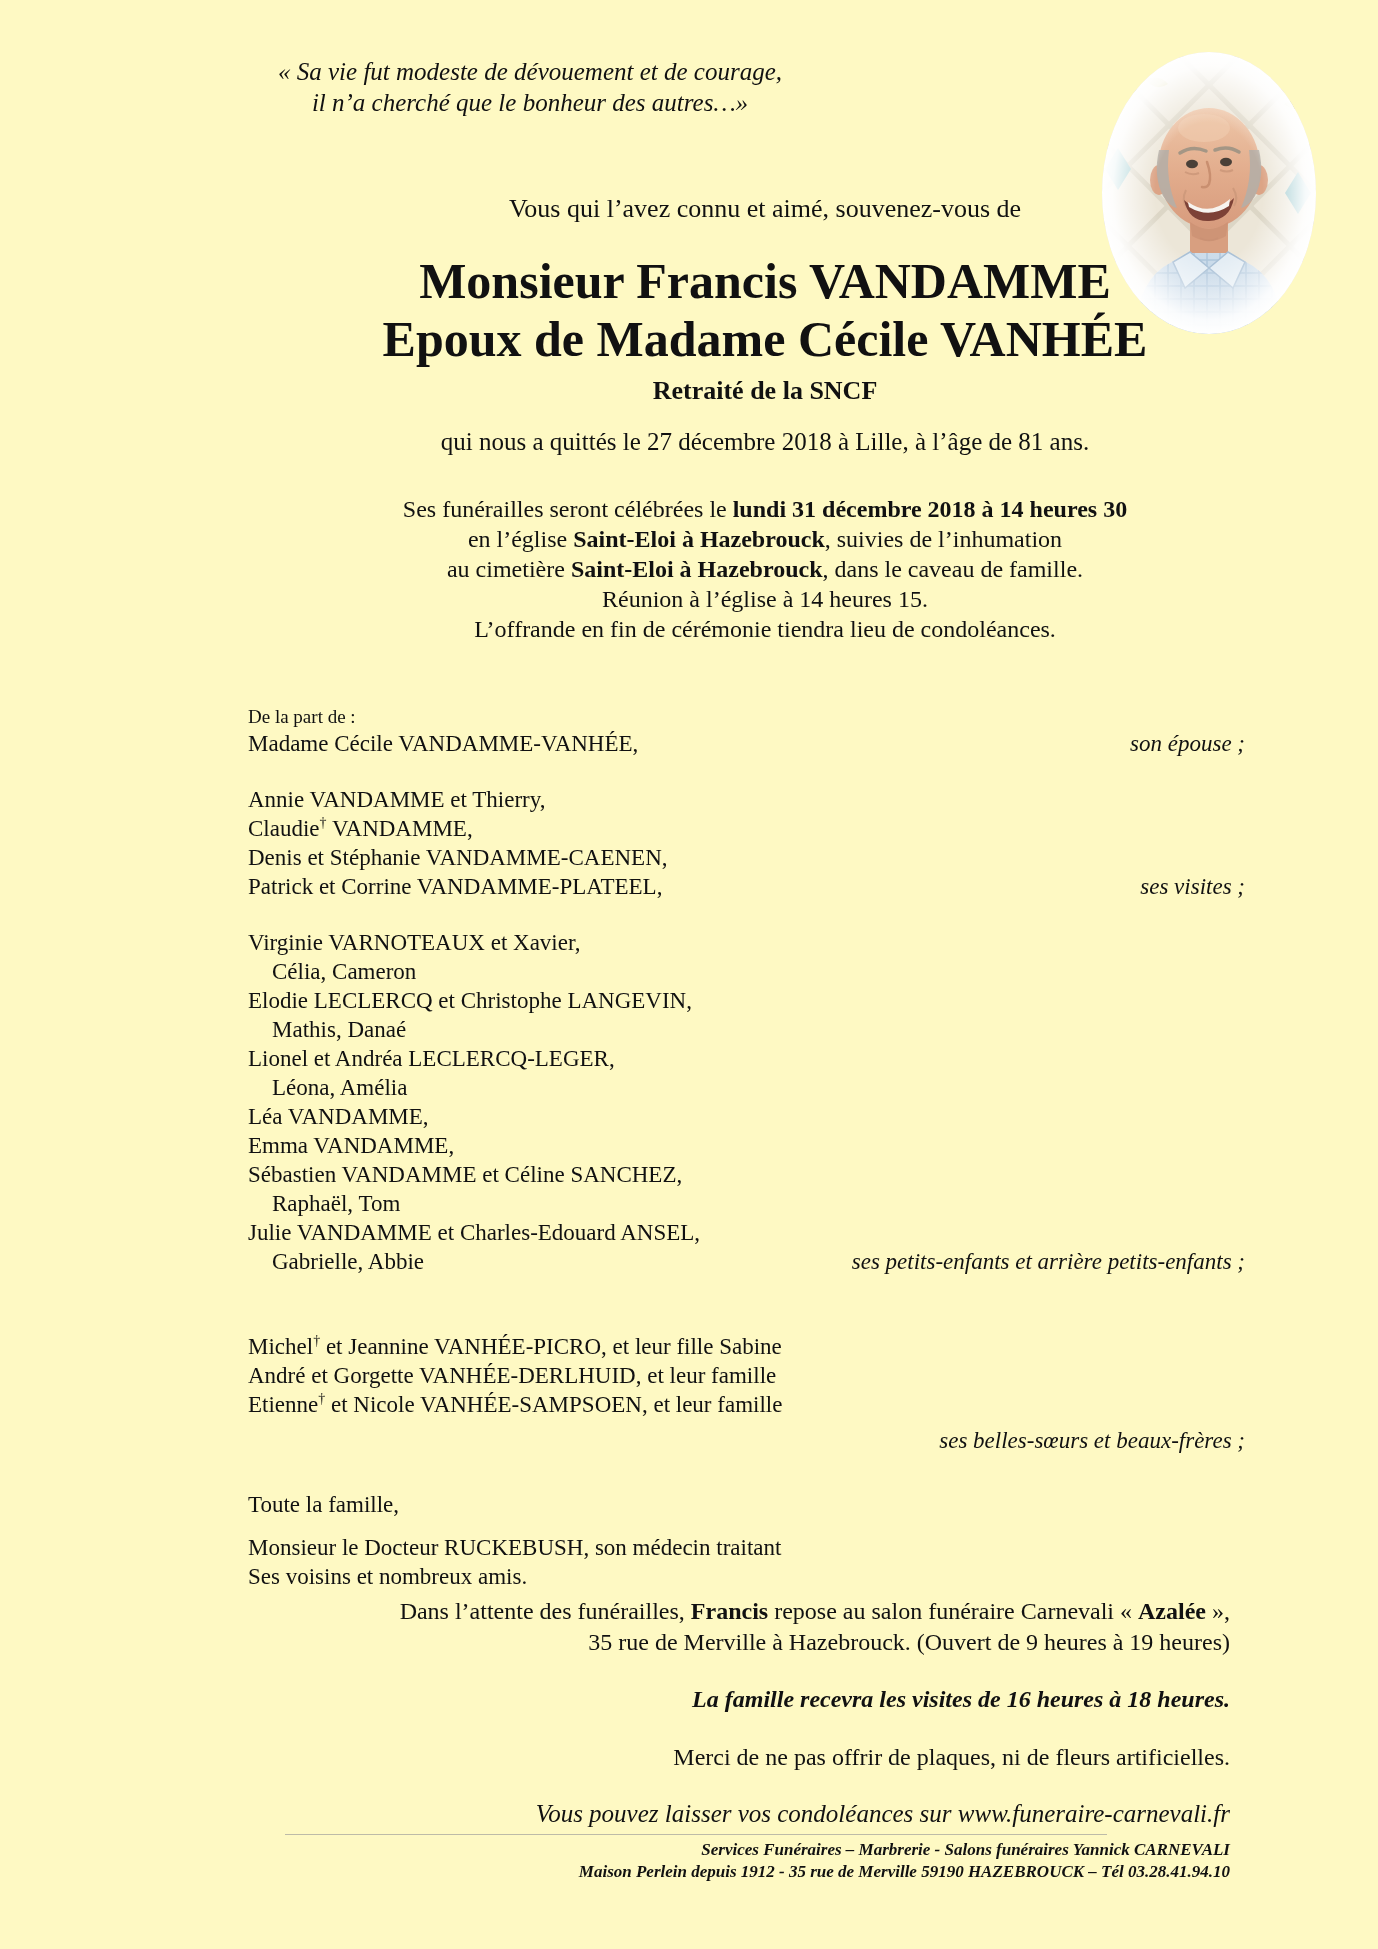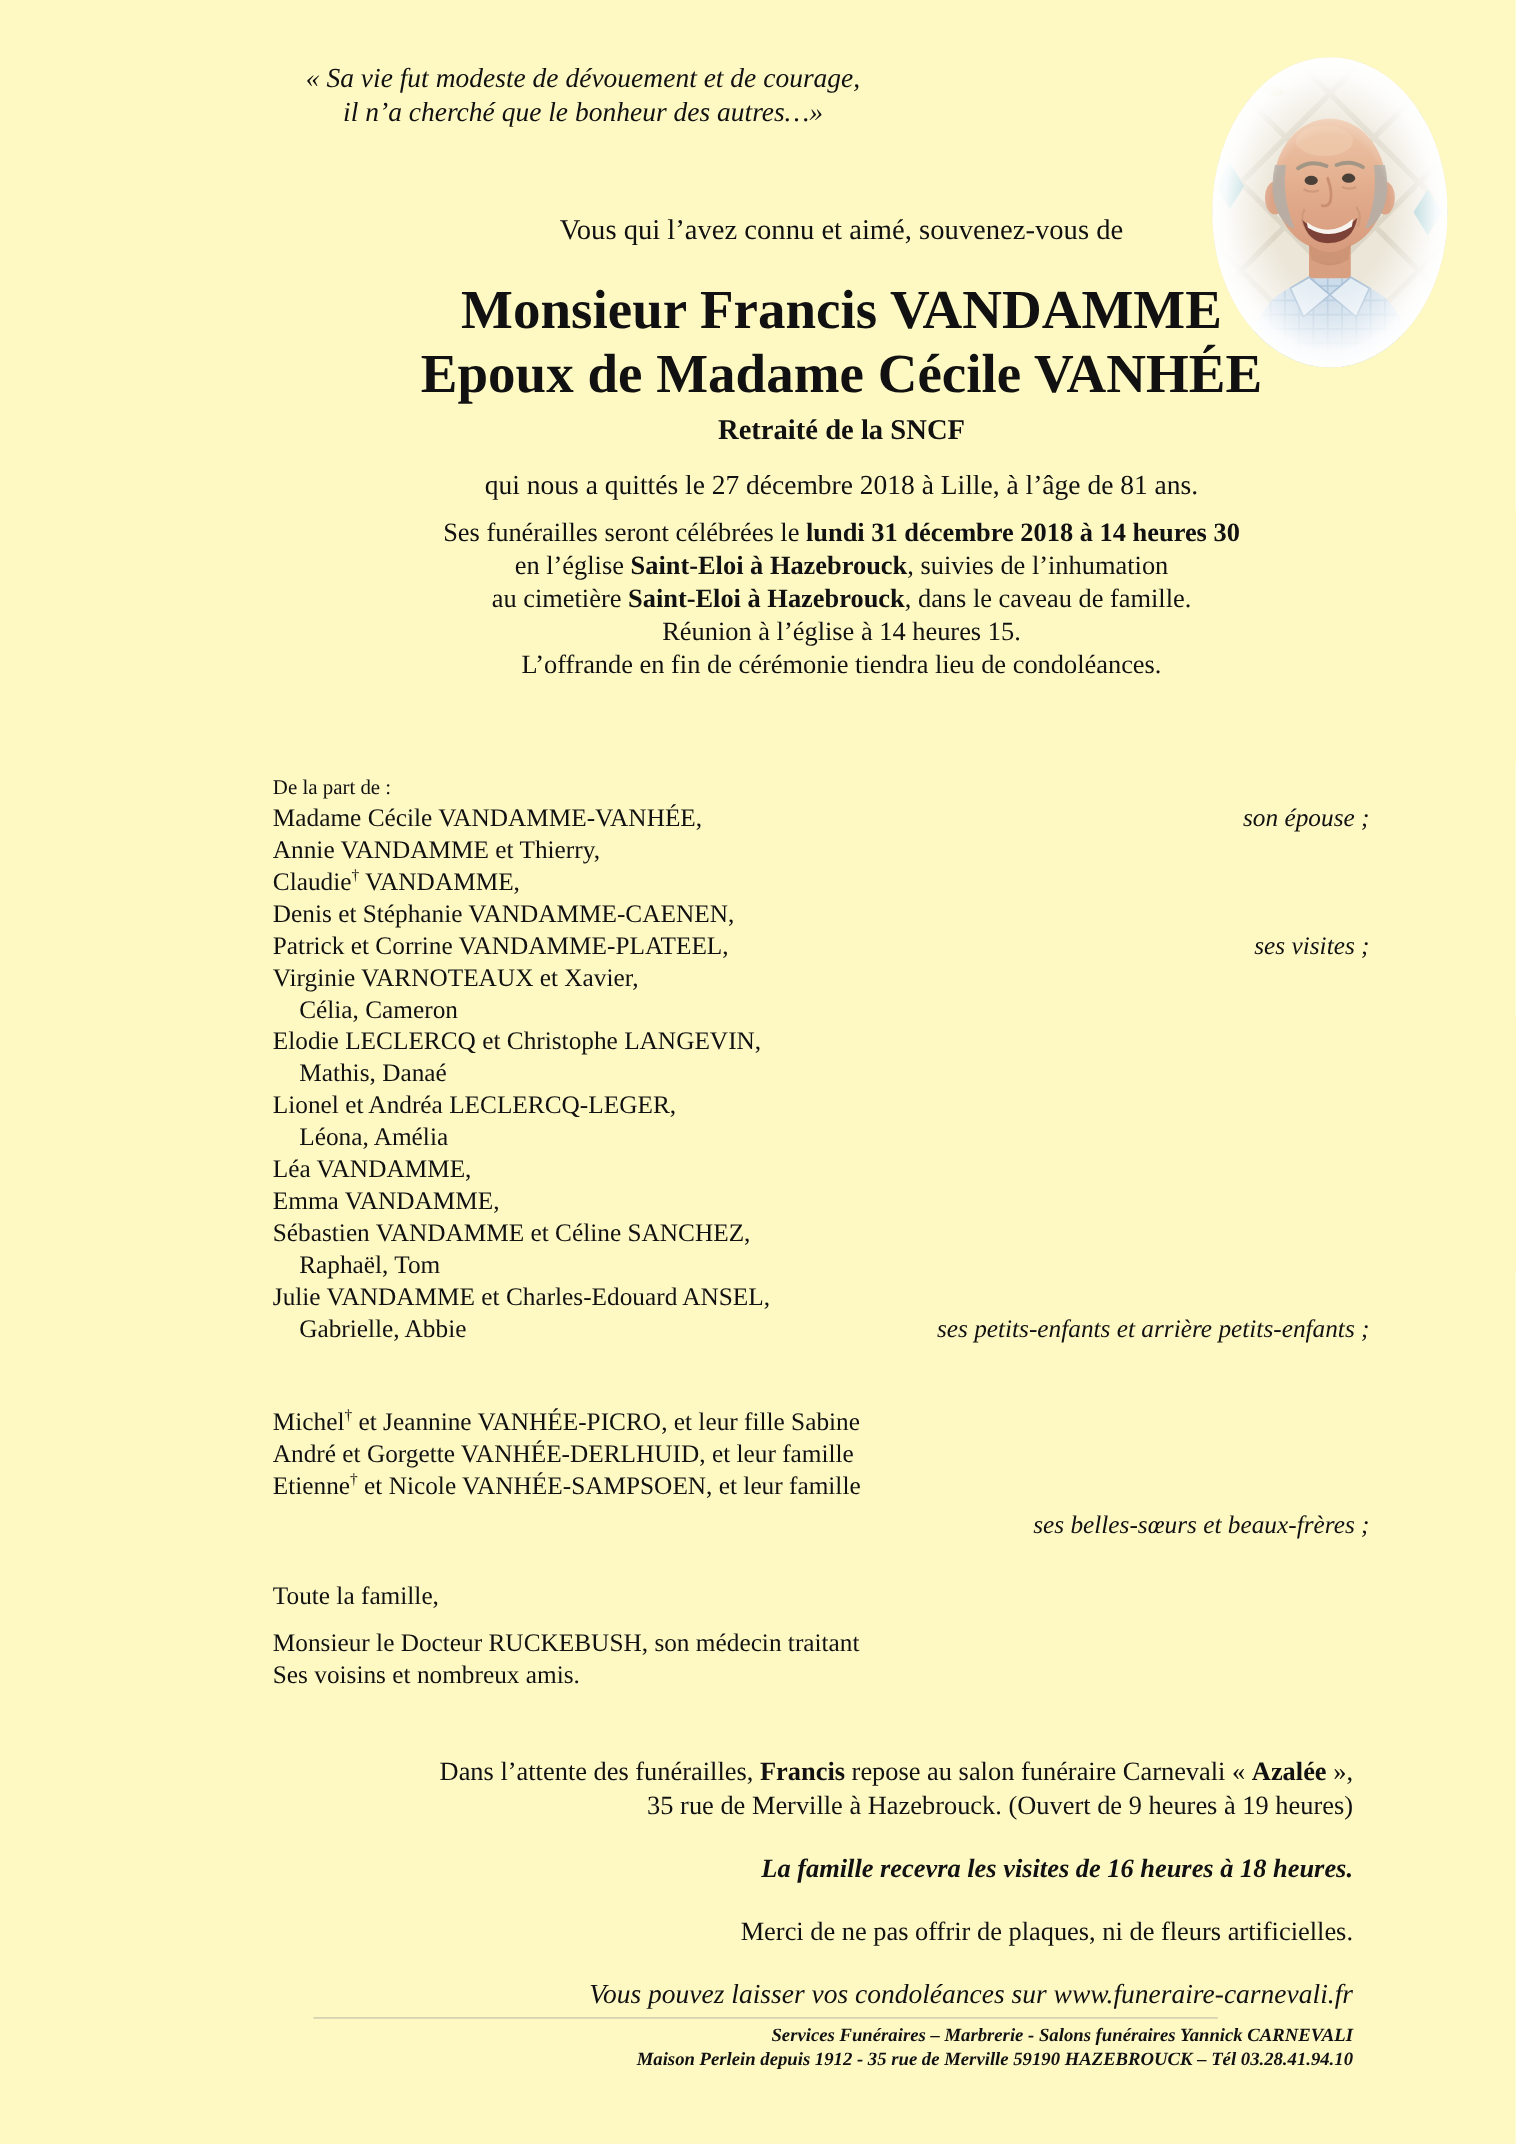--- a/index.html
+++ b/index.html
@@ -19,29 +19,29 @@
 
   .intro{position:absolute;left:280px;top:194px;width:970px;text-align:center;
          font-size:26px;z-index:2;}
   .title{position:absolute;left:204px;top:252px;width:1122px;text-align:center;
          font-size:50px;font-weight:bold;line-height:58px;margin:0;z-index:2;}
   .title2{top:310px;}
   .subtitle{position:absolute;left:280px;top:376px;width:970px;text-align:center;
             font-size:26px;font-weight:bold;z-index:2;}
   .death{position:absolute;left:280px;top:428px;width:970px;text-align:center;
          font-size:25px;}
-  .ceremony{position:absolute;left:280px;top:470px;width:970px;text-align:center;
+  .ceremony{position:absolute;left:280px;top:494px;width:970px;text-align:center;
             font-size:24px;line-height:30px;}
 
   .delapart{position:absolute;left:248px;top:706px;font-size:19px;}
   .family{position:absolute;left:248px;top:731px;width:997px;}
   .frow{position:relative;height:29px;font-size:23px;white-space:pre;}
   .frow .rel{position:absolute;right:0;top:0;font-style:italic;white-space:pre;}
   .ind{padding-left:24px;}
-  .g1{}.g2{margin-top:56px;}.g3{margin-top:7px;}
+  .g1{margin-top:27px;}.g2{margin-top:56px;}.g3{margin-top:7px;}
   .g4{margin-top:35px;}.g5{margin-top:14px;}
   sup.dg{font-size:14px;line-height:0;}
 
   .centercol{position:absolute;left:270px;width:960px;text-align:right;}
   .salon{top:1596px;font-size:24px;line-height:31px;}
   .visits{top:1686px;font-size:24px;font-weight:bold;font-style:italic;}
   .merci{top:1744px;font-size:24px;}
   .condolences{top:1800px;font-size:25px;font-style:italic;}
   .footer-rule{position:absolute;left:285px;top:1834px;width:822px;height:1px;
                background:#9a9a9a;opacity:.65;}

